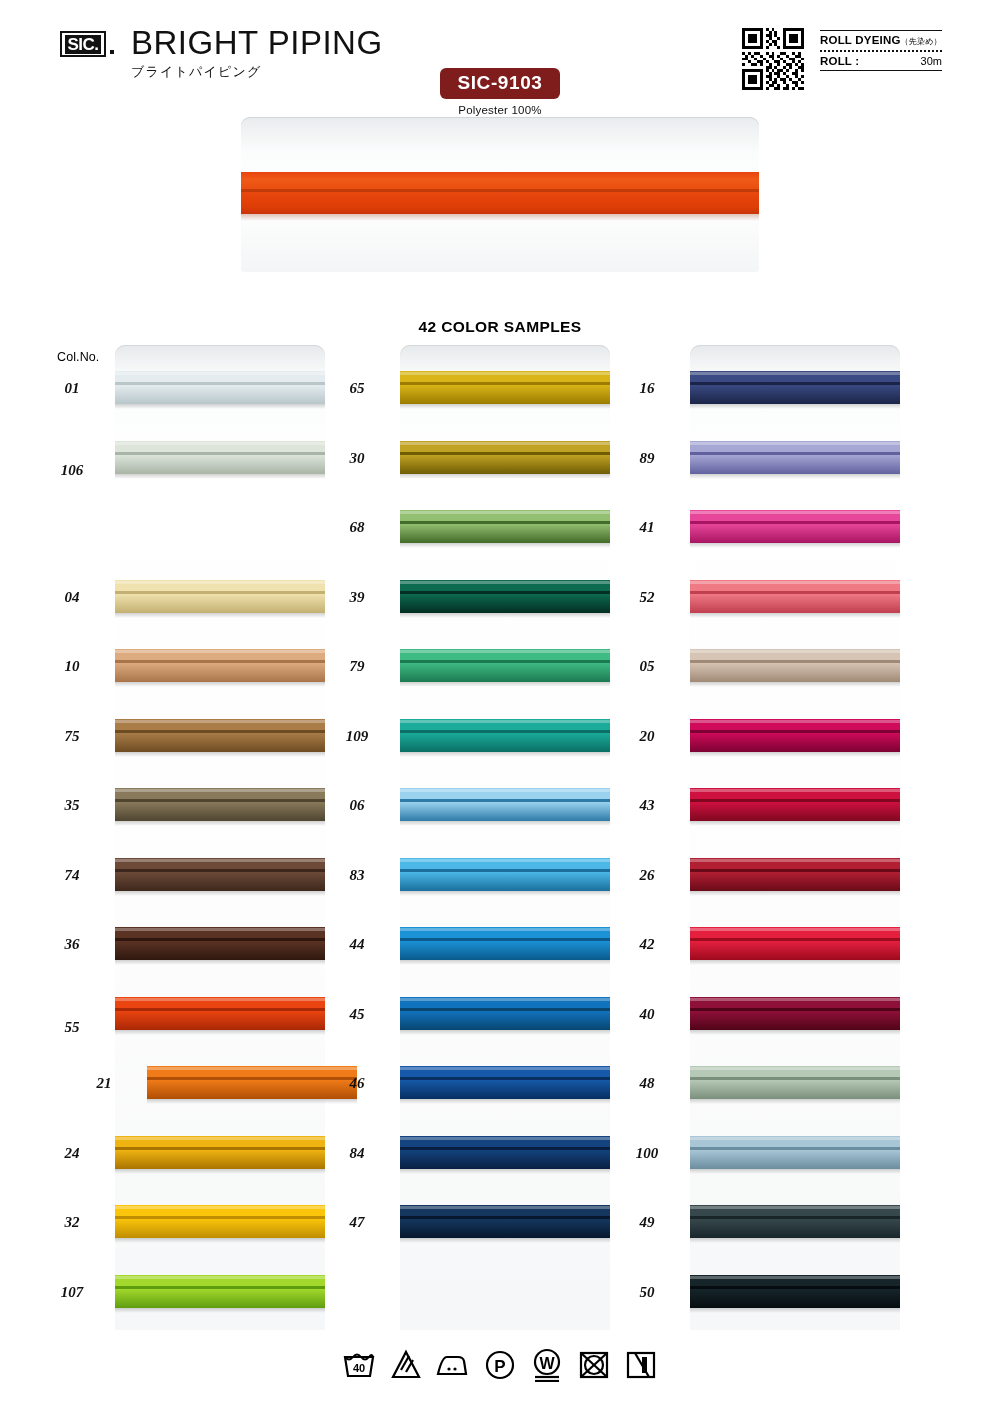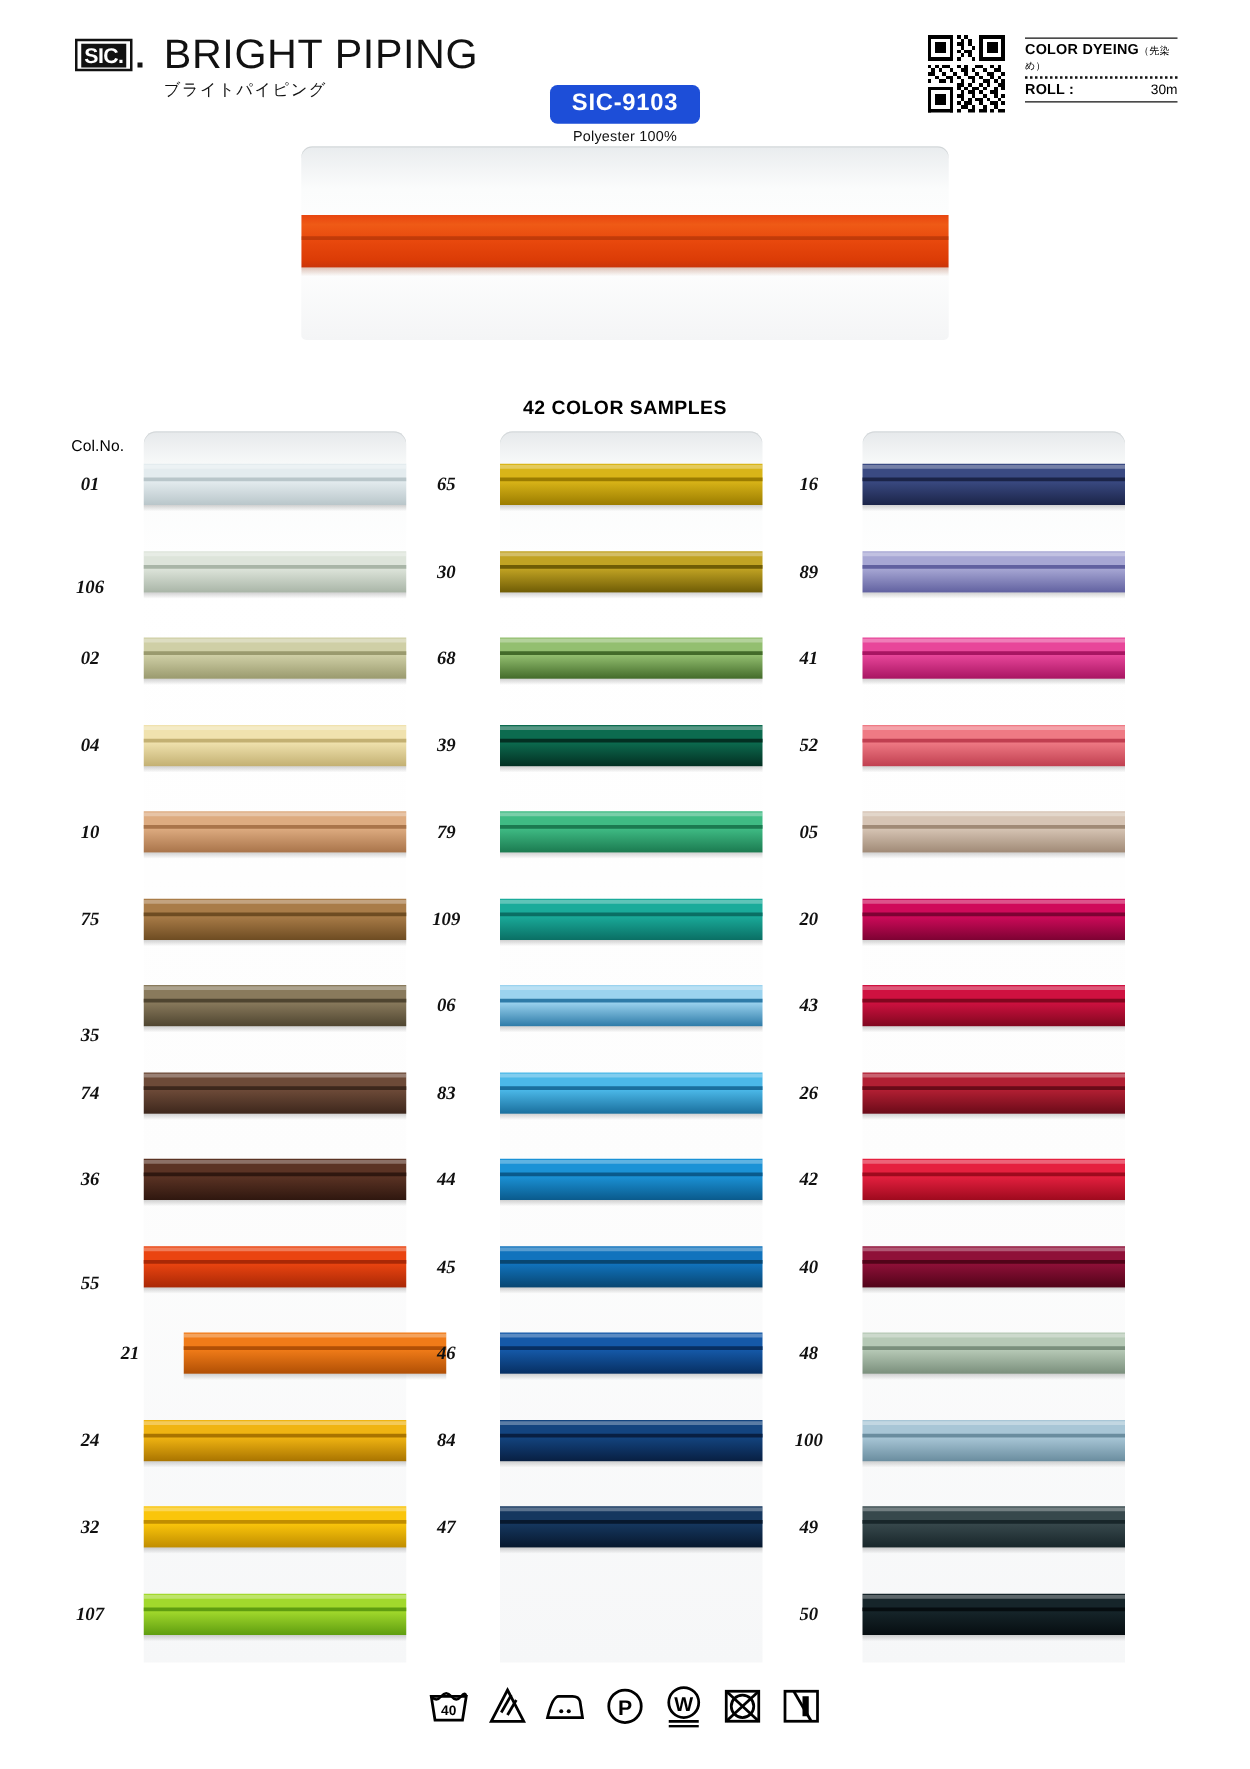--- a/index.html
+++ b/index.html
@@ -39,21 +39,21 @@
     font-size: 33px; font-weight: 400; letter-spacing: 0.5px;
     line-height: 38px; color: #111;
   }
   #product-title-jp {
     font-size: 13px; letter-spacing: 1.2px; color: #111;
     margin-top: 2px; line-height: 16px;
   }
 
   #code-block { position: absolute; left: 440px; top: 68px; width: 120px; text-align: center; }
   #product-code-badge {
-    background: #1d4ed8; color: #fff; border-radius: 6px;
+    background: #7f1d1d; color: #fff; border-radius: 6px;
     font-size: 19px; font-weight: 700; letter-spacing: 0.6px;
     padding: 4px 0 5px; line-height: 22px;
   }
   #product-material {
     font-size: 11.5px; color: #111; margin-top: 5px; letter-spacing: 0.2px;
   }
 
   
   #spec-area { position: absolute; left: 742px; top: 28px; width: 200px; height: 70px; }
   #qr-code {
@@ -289,21 +289,21 @@
             <rect x="17" y="20" width="1" height="1"></rect>
           <rect x="19" y="20" width="2" height="1"></rect>
         </g>
       </svg>
     </div>
 
     <div id="spec-table">
       <div class="spec-rule-solid"></div>
       <div class="spec-row">
         <span class="spec-label">
-          <span>COLOR DYEING</span><span class="jp">（先染め）</span>
+          <span>ROLL DYEING</span><span class="jp">（先染め）</span>
         </span>
       </div>
       <div class="spec-rule-dotted"></div>
       <div class="spec-row">
         <span class="spec-label">ROLL :</span>
         <span class="spec-value">30m</span>
       </div>
       <div class="spec-rule-solid"></div>
     </div>
   </div>
@@ -331,29 +331,20 @@
       </div>
       <div class="swatch-row" style="top: 95.5px;">
         <div class="swatch-label" style="top: 20px;">106</div>
         <div class="swatch-tape">
           <div class="core" style="background: linear-gradient(rgb(221, 228, 218) 0%, rgb(221, 228, 218) 42%, rgb(169, 181, 167) 100%);"></div>
           <div class="hl"></div>
           <div class="seam" style="background: rgb(169, 181, 167);"></div>
           <div class="drop"></div>
         </div>
       </div>
-      <div class="swatch-row" style="top: 165px;">
-        <div class="swatch-label" style="top: 8px;">02</div>
-        <div class="swatch-tape">
-          <div class="core" style="background: linear-gradient(rgb(207, 207, 166) 0%, rgb(207, 207, 166) 42%, rgb(154, 154, 110) 100%);"></div>
-          <div class="hl"></div>
-          <div class="seam" style="background: rgb(154, 154, 110);"></div>
-          <div class="drop"></div>
-        </div>
-      </div>
       <div class="swatch-row" style="top: 235px;">
         <div class="swatch-label" style="top: 8px;">04</div>
         <div class="swatch-tape">
           <div class="core" style="background: linear-gradient(rgb(240, 226, 174) 0%, rgb(240, 226, 174) 42%, rgb(195, 176, 114) 100%);"></div>
           <div class="hl"></div>
           <div class="seam" style="background: rgb(195, 176, 114);"></div>
           <div class="drop"></div>
         </div>
       </div>
       <div class="swatch-row" style="top: 304px;">
@@ -368,21 +359,21 @@
       <div class="swatch-row" style="top: 373.5px;">
         <div class="swatch-label" style="top: 8px;">75</div>
         <div class="swatch-tape">
           <div class="core" style="background: linear-gradient(rgb(169, 124, 72) 0%, rgb(169, 124, 72) 42%, rgb(110, 76, 34) 100%);"></div>
           <div class="hl"></div>
           <div class="seam" style="background: rgb(110, 76, 34);"></div>
           <div class="drop"></div>
         </div>
       </div>
       <div class="swatch-row" style="top: 443px;">
-        <div class="swatch-label" style="top: 8px; margin-top: 24px;">35</div>
+        <div class="swatch-label" style="top: 8px;">35</div>
         <div class="swatch-tape">
           <div class="core" style="background: linear-gradient(rgb(137, 122, 92) 0%, rgb(137, 122, 92) 42%, rgb(79, 69, 48) 100%);"></div>
           <div class="hl"></div>
           <div class="seam" style="background: rgb(79, 69, 48);"></div>
           <div class="drop"></div>
         </div>
       </div>
       <div class="swatch-row" style="top: 512.5px;">
         <div class="swatch-label" style="top: 8px;">74</div>
         <div class="swatch-tape">

